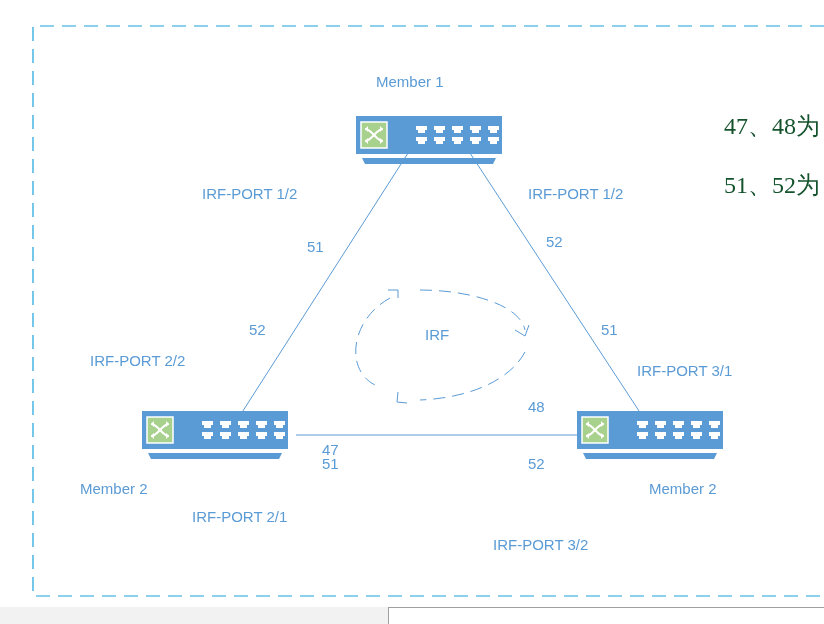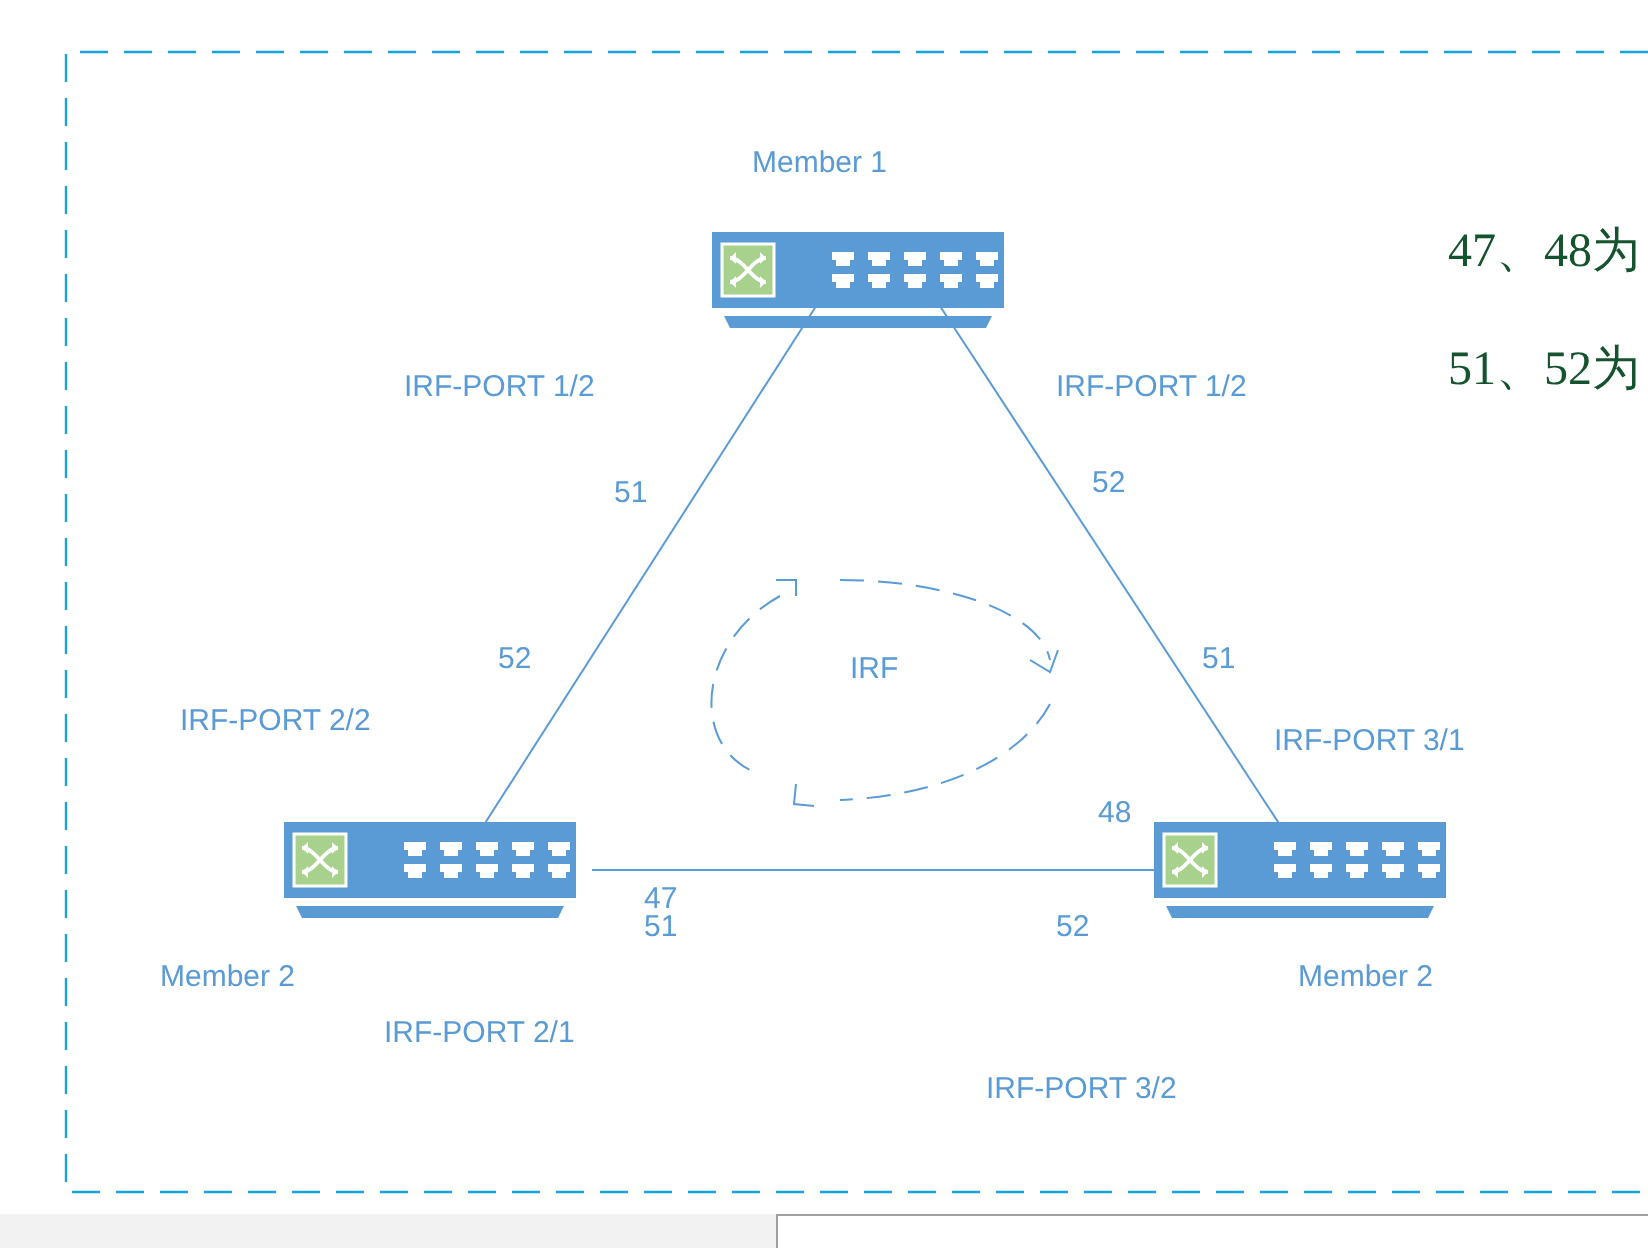--- a/index.html
+++ b/index.html
@@ -77,21 +77,21 @@
 <div class="lbl" style="left:637px;top:363px;">IRF-PORT 3/1</div>
 <div class="lbl" style="left:192px;top:509px;text-align:center;">IRF-PORT 2/1</div>
 <div class="lbl" style="left:493px;top:509px;margin-top:28px;">IRF-PORT 3/2</div>
 
 <div class="lbl" style="left:307px;top:239px;">51</div>
 <div class="lbl" style="left:546px;top:234px;">52</div>
 <div class="lbl" style="left:249px;top:322px;">52</div>
 <div class="lbl" style="left:601px;top:322px;">51</div>
 <div class="lbl" style="left:322px;top:402px;margin-top:40px;">47</div>
 <div class="lbl" style="left:322px;top:456px;">51</div>
-<div class="lbl" style="left:528px;top:399px;margin-left:21px;">48</div>
+<div class="lbl" style="left:528px;top:399px;">48</div>
 <div class="lbl" style="left:528px;top:456px;">52</div>
 
 <div class="lbl" style="left:425px;top:327px;">IRF</div>
 
 <div class="note" style="left:724px;top:114px;">47、48为</div>
 <div class="note" style="left:724px;top:149px;margin-top:24px;">51、52为</div>
 
 <div class="bottom-grey"></div>
 <div class="bottom-box"></div>
 

